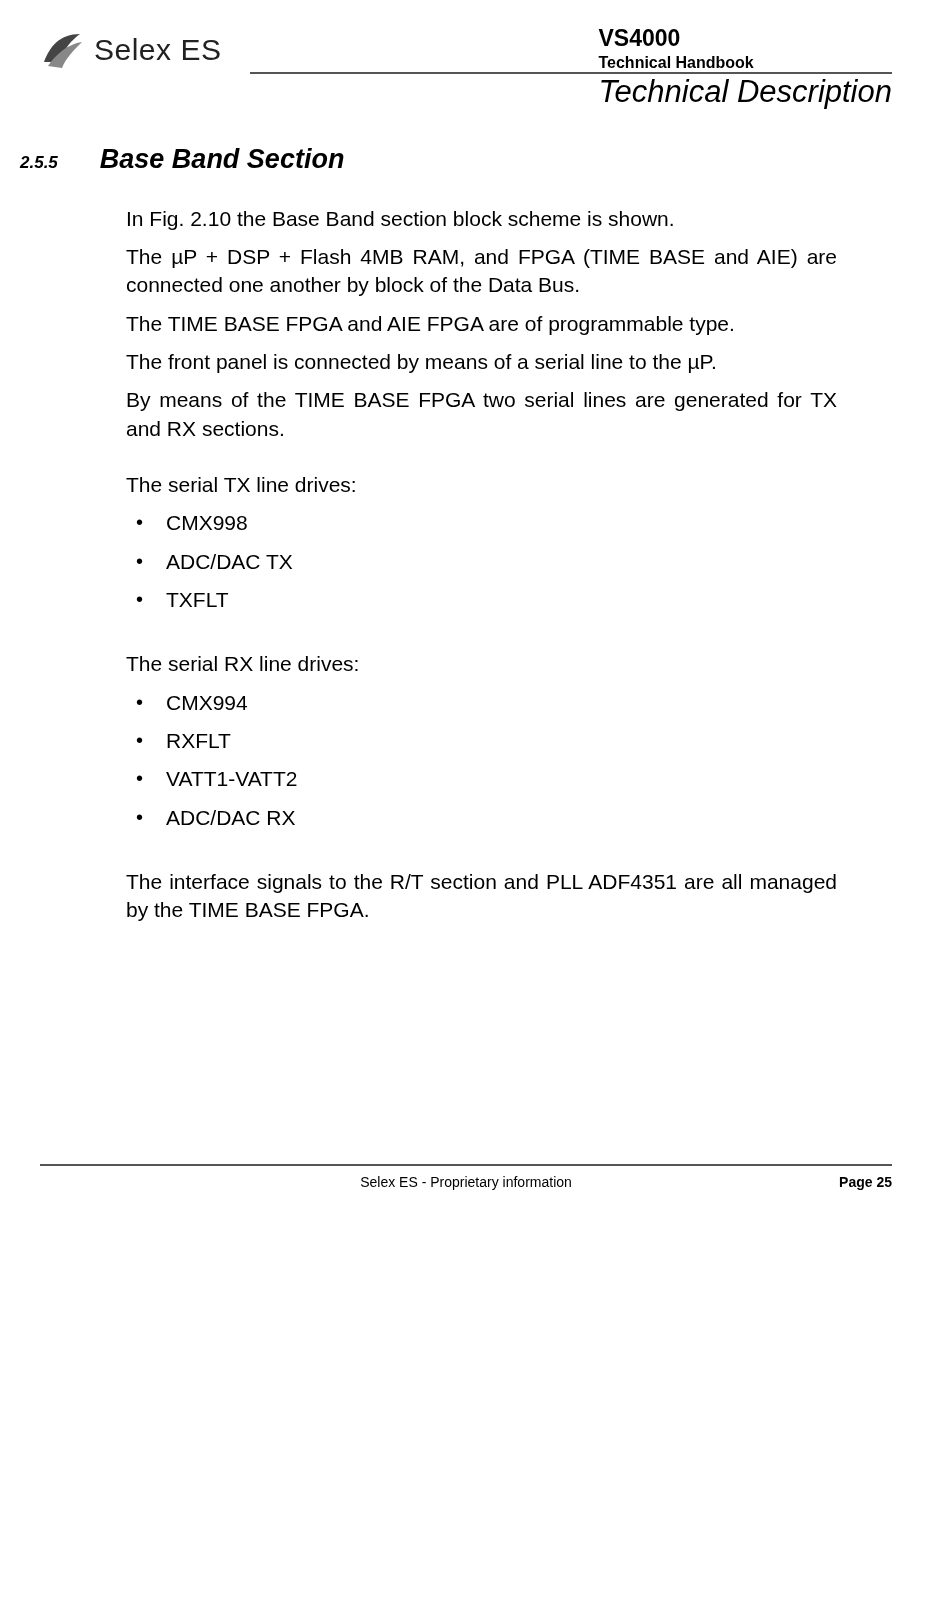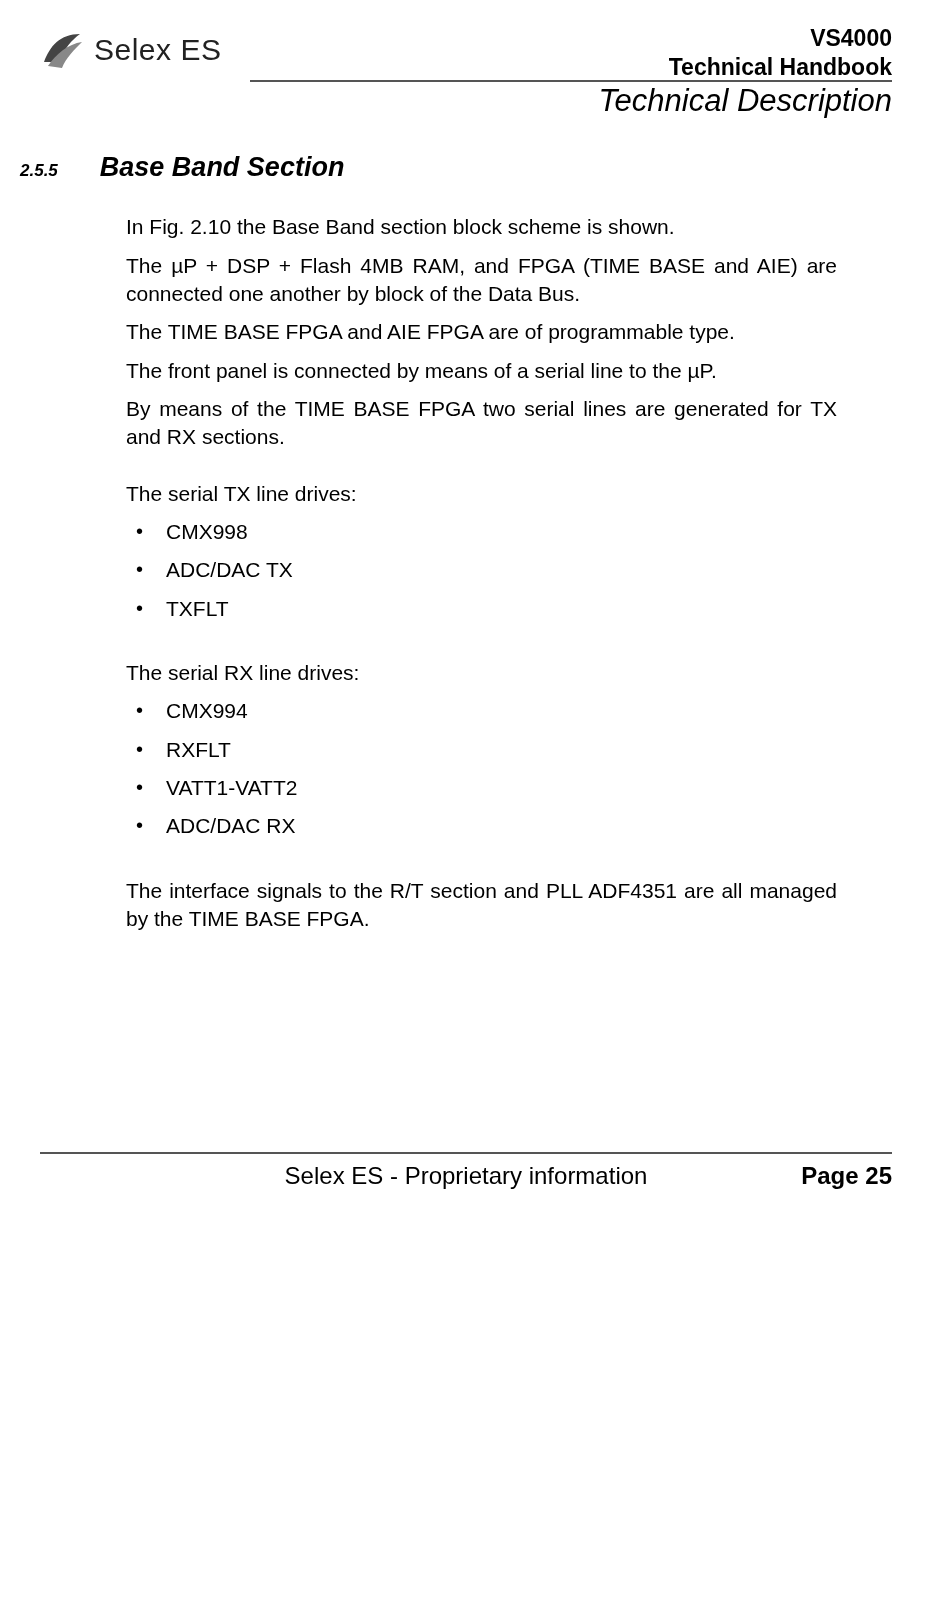--- a/index.html
+++ b/index.html
@@ -1,38 +1,38 @@
 <!DOCTYPE html>
 <html><head>
 <meta charset="utf-8">
 <style>
   * { box-sizing: border-box; margin: 0; padding: 0; }
   html, body { width: 932px; height: 1622px; background: #fff; font-family: Arial, Helvetica, sans-serif; color: #000; }
   .page { position: relative; width: 932px; height: 1232px; padding: 22px 40px 0 40px; }
   .header { display: flex; align-items: flex-start; justify-content: space-between; }
   .logo-block { display: flex; align-items: center; gap: 10px; padding-top: 6px; }
   .logo-text { font-size: 30px; font-weight: 400; letter-spacing: 0.5px; color: #222; font-family: Arial, sans-serif; }
-  .header-right { text-align: right; line-height: 1.25; padding-top: 2px; }
+  .header-right { line-height: 1.25; padding-top: 2px; }
   .hr-prod { font-size: 23px; font-weight: 700; }
-  .hr-doc  { font-size: 23px; font-weight: 700; }
+  .hr-doc  { font-size: 16px; font-weight: 700; }
   .hr-sub  { font-size: 31px; font-style: italic; font-weight: 400; }
   .hr-line { border: none; border-top: 2px solid #555; margin-top: 4px; }
   .content { padding: 70px 55px 0 0; }
   .heading-row { display: flex; gap: 42px; align-items: baseline; margin-left: -20px; }
   .sec-num  { font-size: 17px; font-weight: 700; font-style: italic; }
   .sec-title{ font-size: 27px; font-weight: 700; font-style: italic; }
   .body { margin-left: 86px; margin-top: 30px; font-size: 21px; line-height: 1.35; }
   .para { margin-bottom: 10px; text-align: justify; }
   .list { list-style: none; margin: 4px 0 18px 0; }
   .list li { position: relative; padding-left: 40px; margin: 10px 0; }
   .list li::before { content: "•"; position: absolute; left: 10px; top: 0; font-size: 20px; }
   .spacer { height: 18px; }
   .footer { position: absolute; left: 40px; right: 40px; bottom: 42px; }
   .footer-line { border: none; border-top: 2px solid #555; margin-bottom: 8px; }
-  .footer-row { display: flex; justify-content: flex-end; font-size: 24px; }
+  .footer-row { display: flex; justify-content: flex-end; font-size: 14px; }
   .footer-center { position: absolute; left: 0; right: 0; text-align: center; }
   .footer-right { margin-left: auto; }
   .page-label { font-weight: 700; }
 </style>
 </head>
 <body>
 
 <div class="page">
 
   <div class="header">

